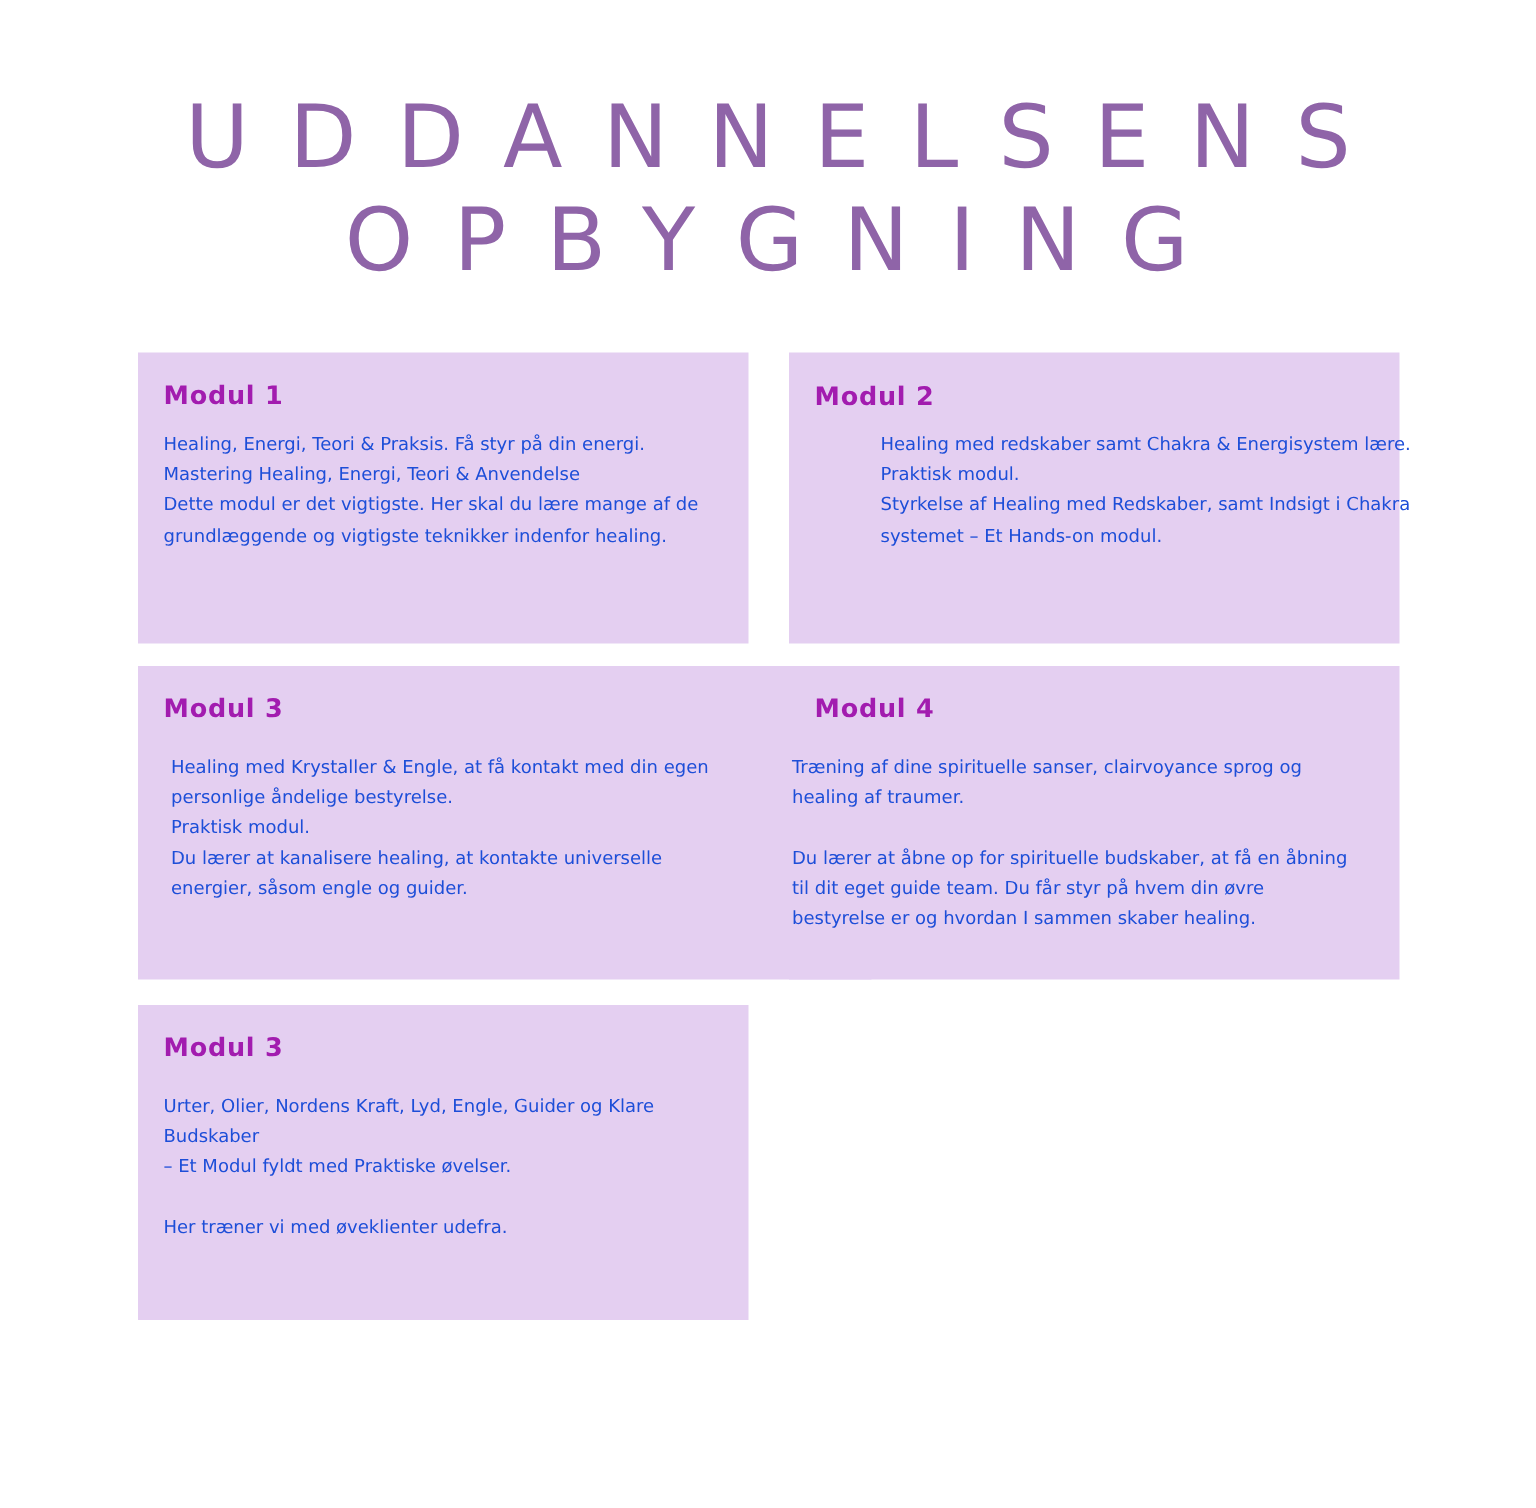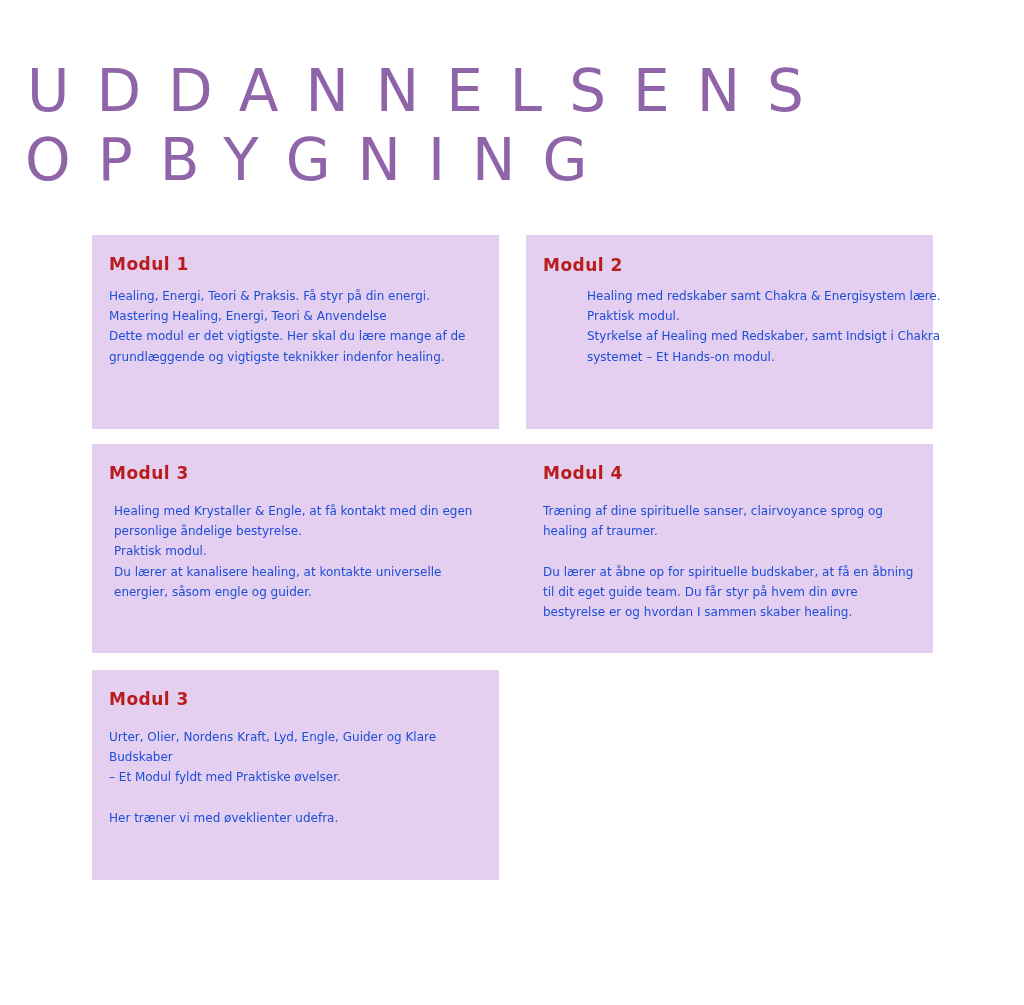--- a/index.html
+++ b/index.html
@@ -1,25 +1,25 @@
 <!DOCTYPE html>
 <html><head>
   <meta charset="utf-8">
   <style>
     html, body { margin: 0; padding: 0; background: #ffffff; }
     body { width: 1024px; height: 1005px; position: relative; overflow: hidden;
            font-family: "DejaVu Sans", "Liberation Sans", sans-serif; }
-    .title { position: absolute; left: 0; width: 1024px; 
+    .title { position: absolute; left: 0; width: 1024px; text-align: center;
              color: #8f64a8; font-family: "DejaVu Sans", sans-serif; font-weight: 400;
              font-size: 58px; letter-spacing: 27px; line-height: 1; }
     .title.l1 { top: 62px; padding-left: 27px; box-sizing: border-box; }
     .title.l2 { top: 131px; padding-left: 25px; box-sizing: border-box; }
     .card { position: absolute; background: #e4cff1; box-sizing: border-box; }
     .card h2 { margin: 0; position: absolute; font-size: 17px; font-weight: 700;
-               color: #b91c1c; letter-spacing: 0.5px; }
+               color: #a21caf; letter-spacing: 0.5px; }
     .card .body { position: absolute; font-size: 12px; line-height: 20.2px;
                   color: #1d4ed8; white-space: pre-line; }
   </style>
 </head>
 <body>
 
 <div>
   <div class="title l1">UDDANNELSENS</div>
   <div class="title l2">OPBYGNING</div>
 </div>
@@ -39,21 +39,21 @@
 
 <div class="card" style="left:92px; top:444px; width:489px; height:209px;">
   <h2 style="left:17px; top:19px;">Modul 3</h2>
   <div class="body" style="left:22px; top:57px; width:378px;">Healing med Krystaller &amp; Engle, at få kontakt med din egen personlige åndelige bestyrelse.
 Praktisk modul.
 Du lærer at kanalisere healing, at kontakte universelle energier, såsom engle og guider.</div>
 </div>
 
 <div class="card" style="left:526px; top:444px; width:407px; height:209px;">
   <h2 style="left:17px; top:19px;">Modul 4</h2>
-  <div class="body" style="left:17px; top:57px; width:380px;">Træning af dine spirituelle sanser, clairvoyance sprog og healing af traumer.
+  <div class="body" style="left:2px; top:57px; width:380px;">Træning af dine spirituelle sanser, clairvoyance sprog og healing af traumer.
 
 Du lærer at åbne op for spirituelle budskaber, at få en åbning til dit eget guide team. Du får styr på hvem din øvre bestyrelse er og hvordan I sammen skaber healing.</div>
 </div>
 
 <div class="card" style="left:92px; top:670px; width:407px; height:210px;">
   <h2 style="left:17px; top:19px;">Modul 3</h2>
   <div class="body" style="left:17px; top:57px; width:380px;">Urter, Olier, Nordens Kraft, Lyd, Engle, Guider og Klare Budskaber
 – Et Modul fyldt med Praktiske øvelser.
 
 Her træner vi med øveklienter udefra.</div>

